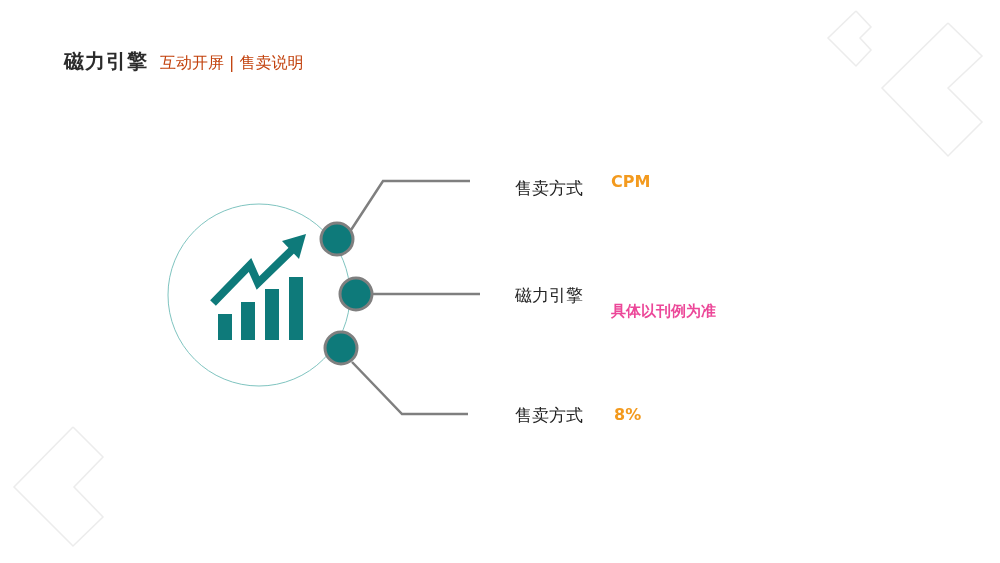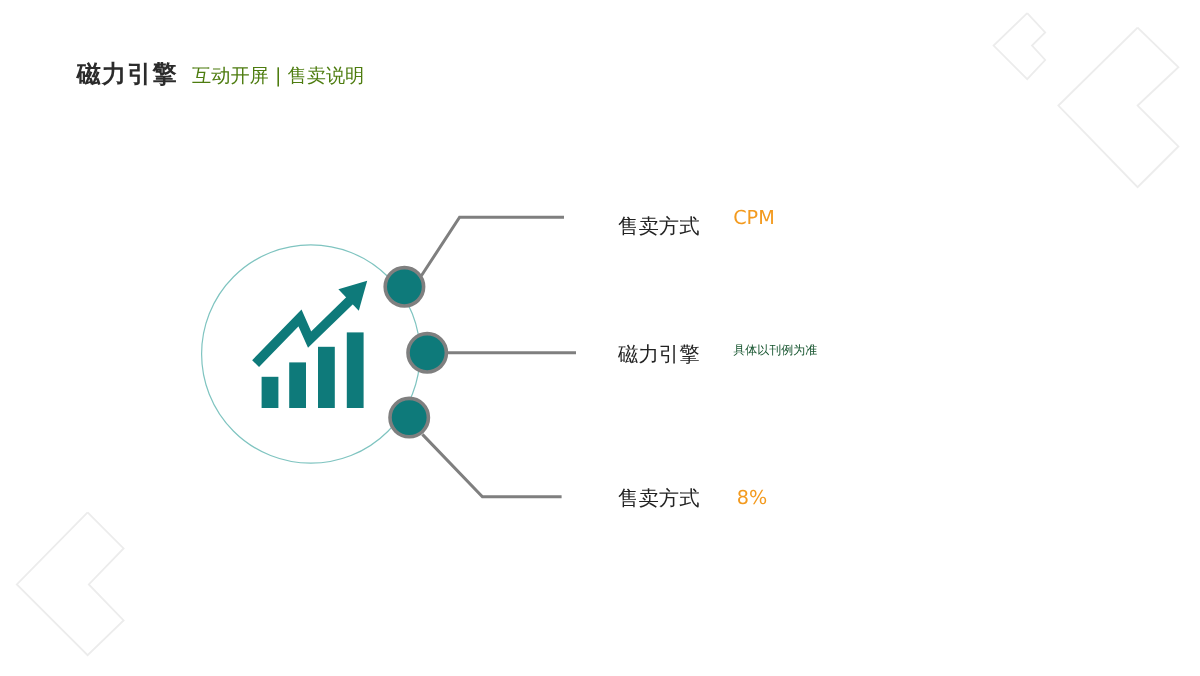--- a/index.html
+++ b/index.html
@@ -1,22 +1,22 @@
 <!DOCTYPE html>
 <html><head>
   <meta charset="utf-8">
   <style>
     html, body { margin: 0; padding: 0; }
     body { width: 1000px; height: 563px; background: #ffffff; position: relative; overflow: hidden; font-family: "DejaVu Sans", "Liberation Sans", sans-serif; }
     .title-wrap { position: absolute; left: 64px; top: 48px; display: flex; align-items: baseline; }
     .title-main { font-size: 20px; font-weight: bold; color: #2b2b2b; letter-spacing: 1px; }
-    .title-sub { font-size: 16px; color: #4d7c0f; margin-left: 12px; }
+    .title-sub { font-size: 16px; color: #c2410c; margin-left: 12px; }
     svg.deco { position: absolute; left: 0; top: 0; }
     .label { position: absolute; font-size: 17px; color: #222; }
-    .value { position: absolute; font-size: 16px; font-weight: normal; }
+    .value { position: absolute; font-size: 16px; font-weight: bold; }
   </style>
 </head>
 <body>
 
 <svg class="deco" width="1000" height="563">
 
   <g fill="none" stroke="#ececec" stroke-width="1.5">
     <polyline points="856,11 871,27 860,38 871,50 856,66 828,38 856,11"></polyline>
     <polyline points="948,23 982,56 948,88 982,122 948,156 882,88 948,23"></polyline>
   </g>
@@ -51,16 +51,16 @@
 
 <div class="title-wrap">
   <span class="title-main">磁力引擎</span>
   <span class="title-sub">互动开屏 | 售卖说明</span>
 </div>
 
 <div class="label" style="left:515px; top:177px;">售卖方式</div>
 <div class="value" style="left:611px; top:172px; color:#f39a1e;">CPM</div>
 
 <div class="label" style="left:515px; top:284px;">磁力引擎</div>
-<div class="value" style="left:611px; top:285px; font-size:10px; color:#14532d;">具体以刊例为准</div>
+<div class="value" style="left:611px; top:302px; font-size:15px; color:#ec4899;">具体以刊例为准</div>
 
 <div class="label" style="left:515px; top:404px;">售卖方式</div>
 <div class="value" style="left:614px; top:405px; color:#f39a1e;">8%</div>
 
 </body></html>

